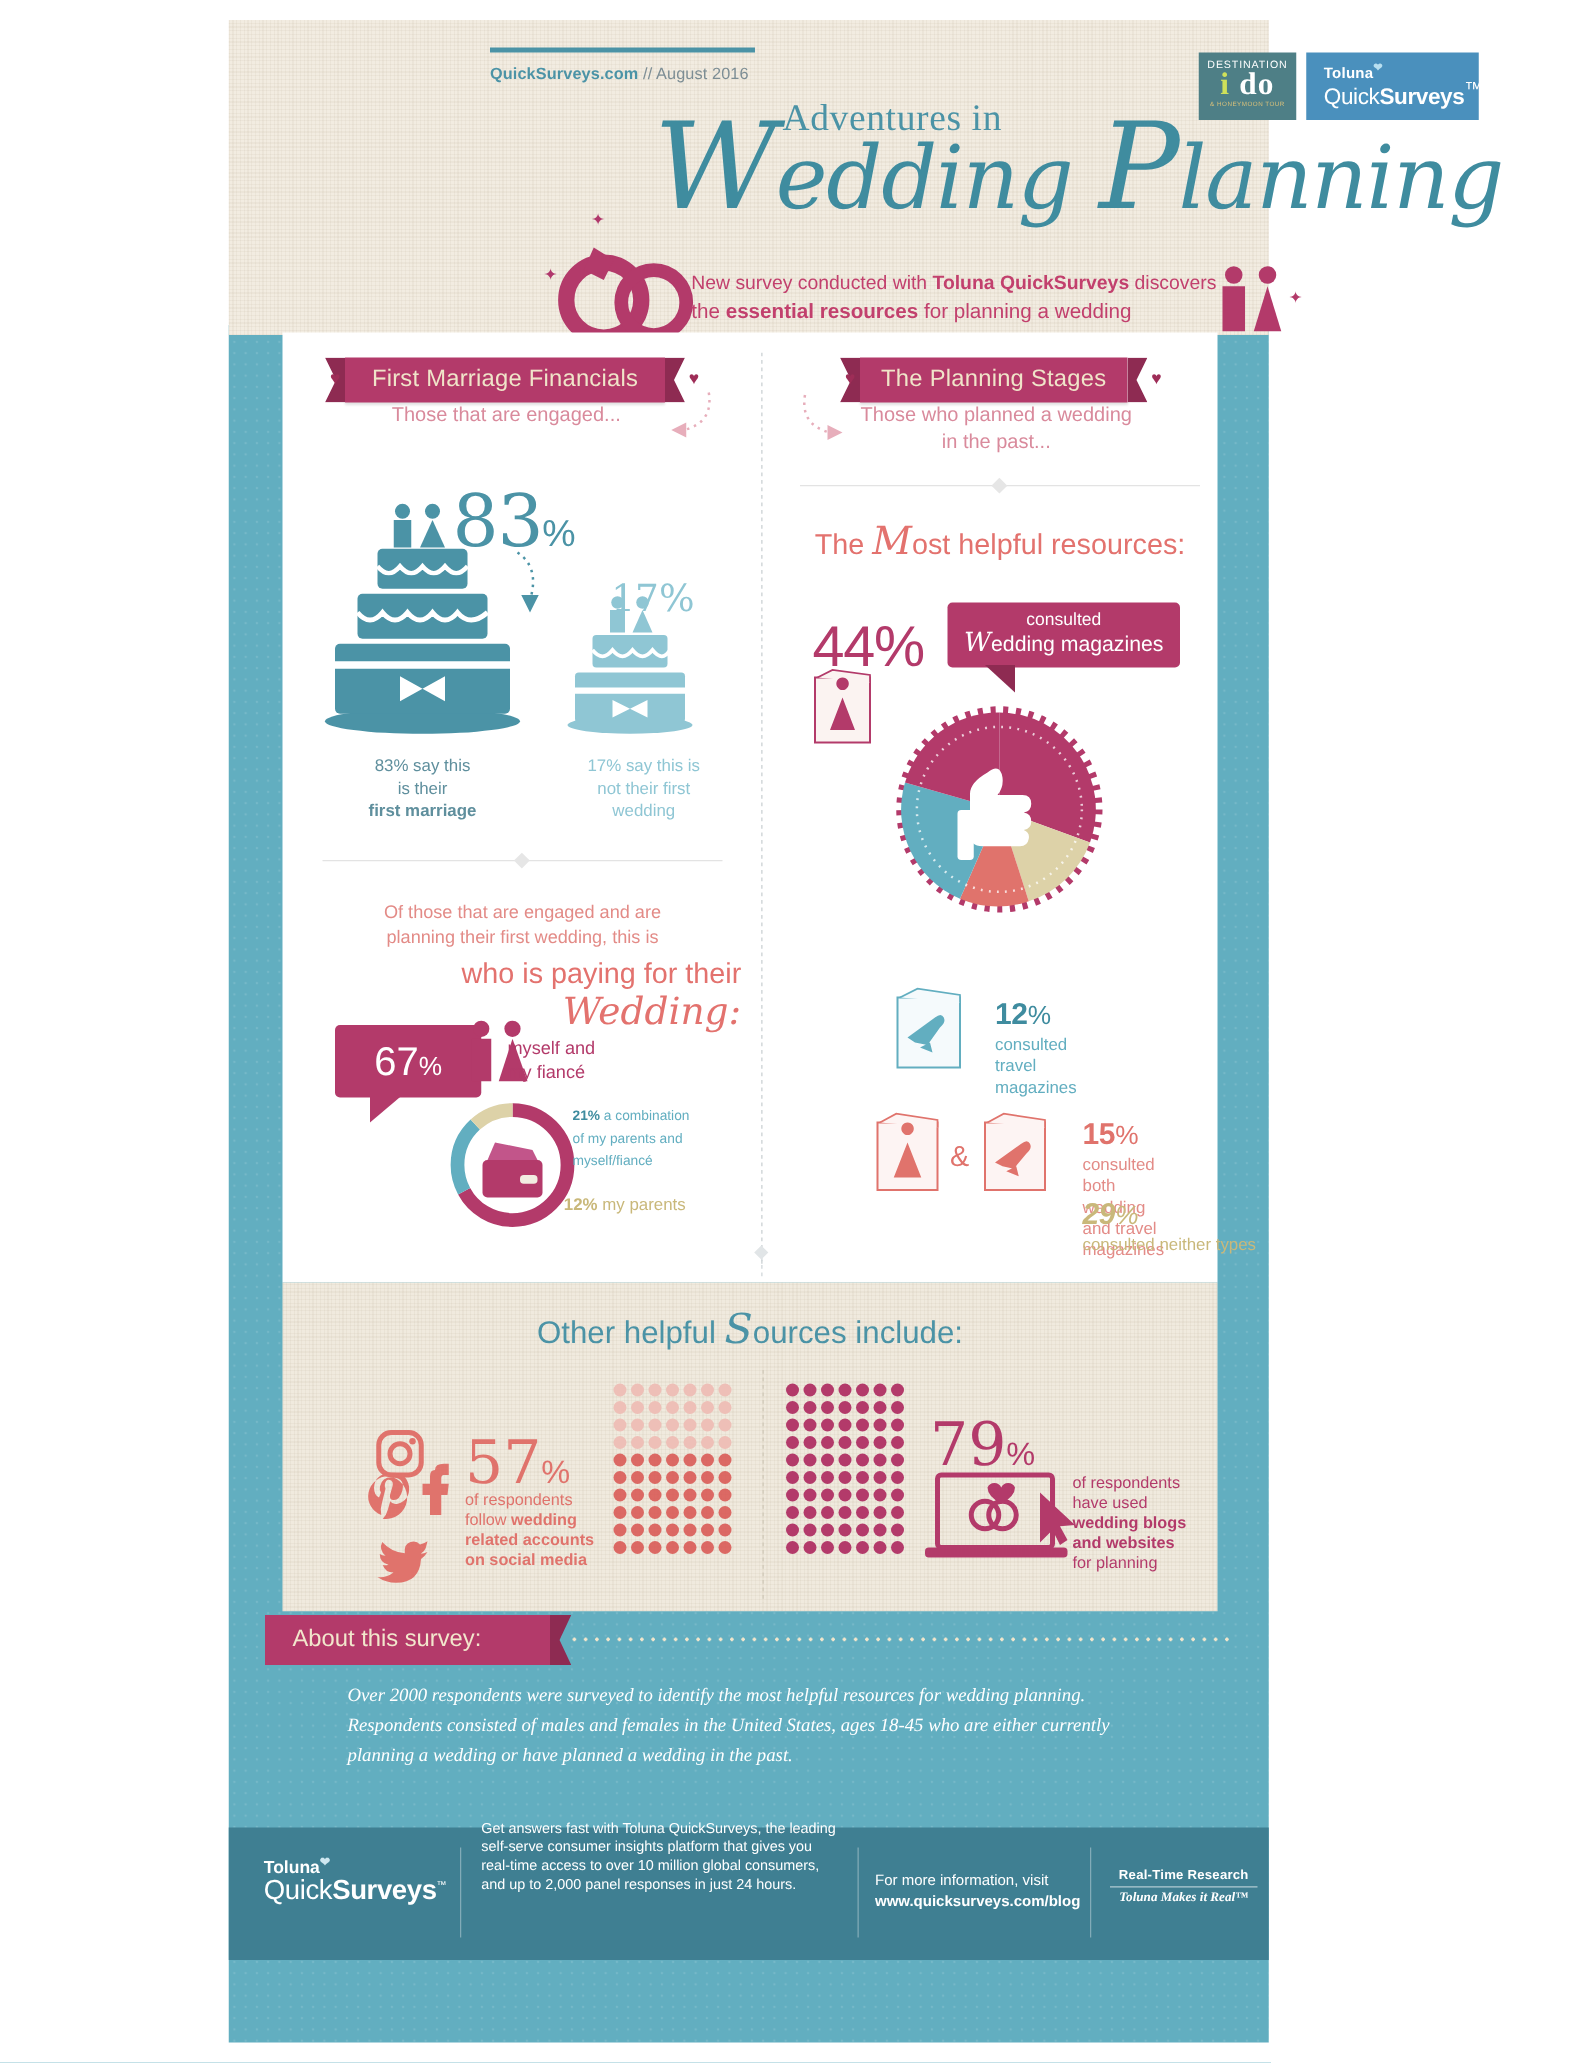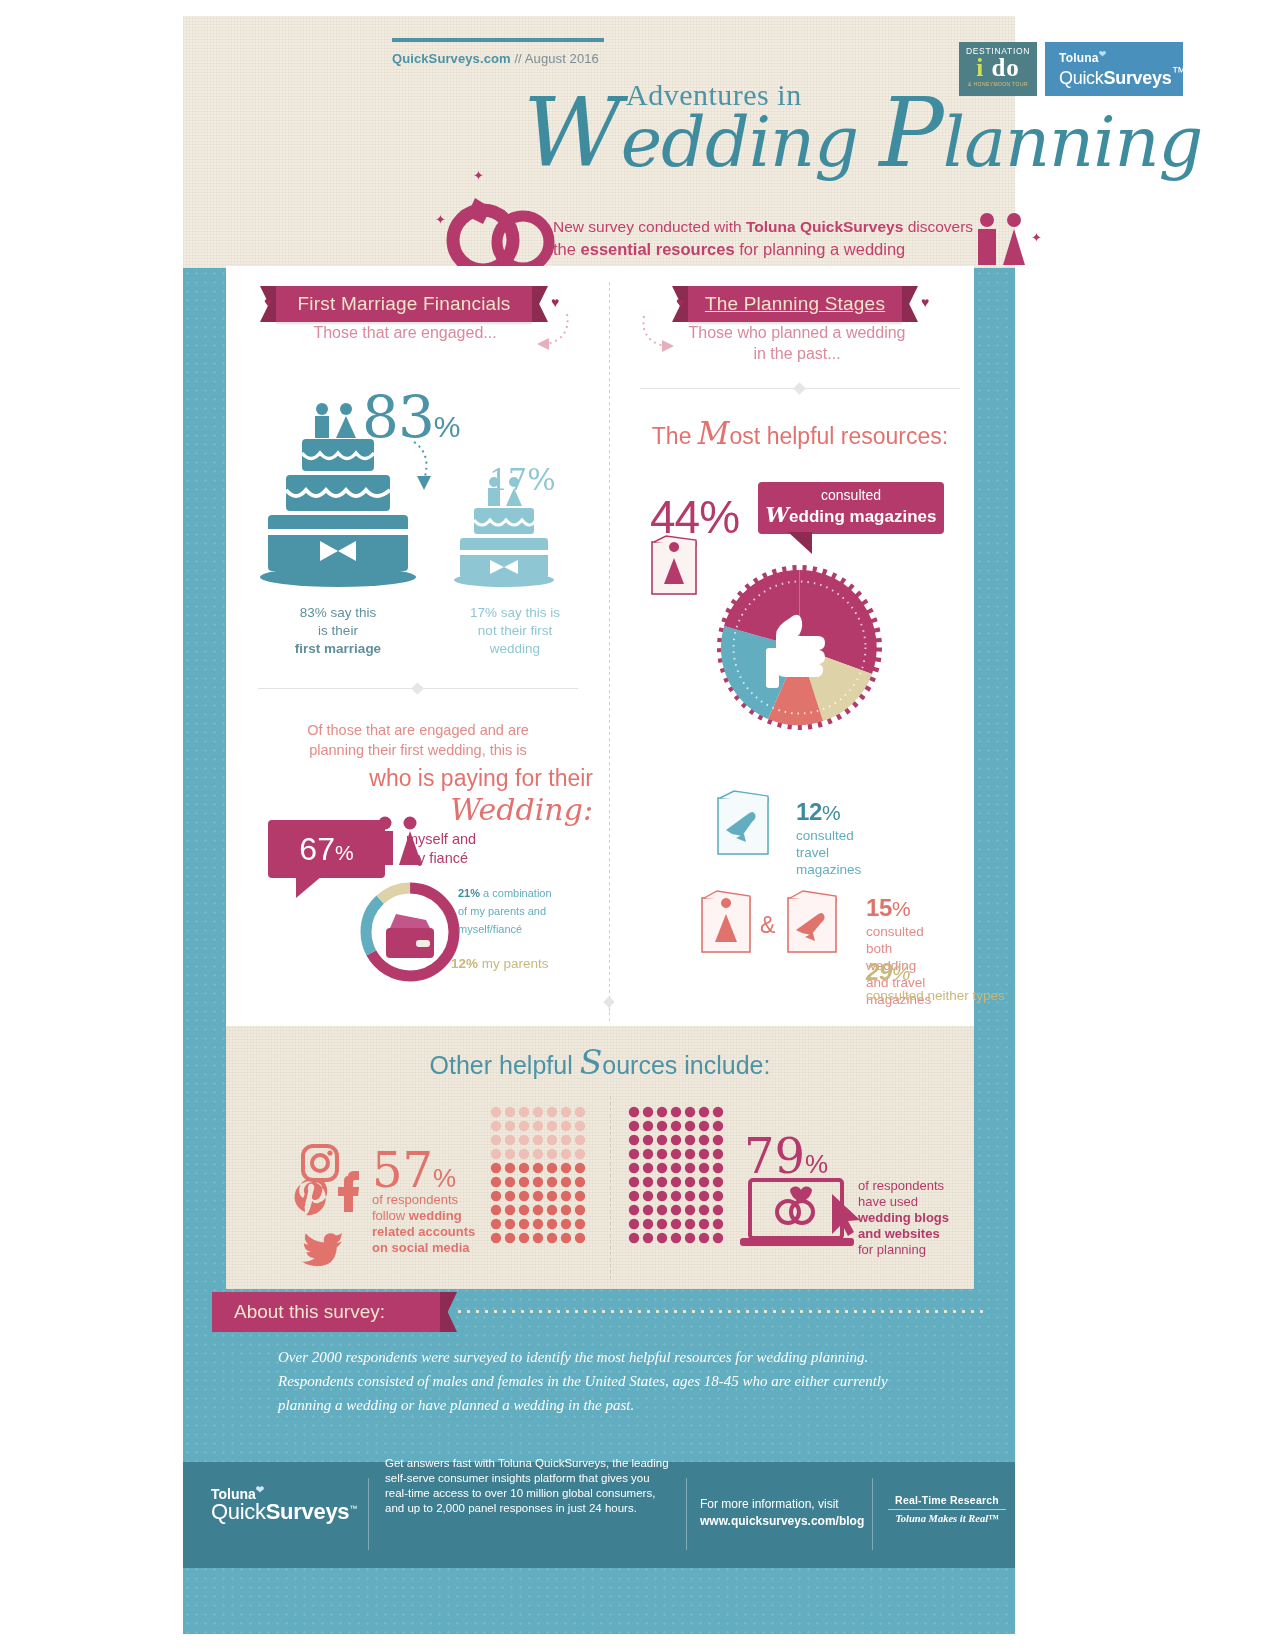--- a/index.html
+++ b/index.html
@@ -137,21 +137,21 @@
   
   .most-head { position:absolute; left:640px; top:415px; width:320px; text-align:center; font-size:23px; color:#e3726e; }
   .most-head .scr { font-family:"DejaVu Serif", serif; font-style:italic; font-size:31px; }
 
   .pct44 { position:absolute; left:650px; top:490px; font-size:46px; color:#b33a6a; letter-spacing:-1px; font-weight:300; }
   .bubble-mag {
     position:absolute; left:758px; top:482px; width:186px; height:52px;
     background:#b33a6a; border-radius:4px; color:#fff; text-align:center; padding-top:5px;
   }
   .bubble-mag .b1 { font-size:14px; }
-  .bubble-mag .b2 { font-size:17px; margin-top:-1px;font-weight:bold; }
+  .bubble-mag .b2 { font-size:17px; margin-top:-1px; }
   .bubble-mag .b2 .scr { font-family:"DejaVu Serif", serif; font-style:italic; font-size:21px; }
   .bubble-mag:after {
     content:""; position:absolute; left:30px; bottom:-20px;
     border-left:24px solid transparent; border-right:0 solid transparent;
     border-top:22px solid #8e2b52;
   }
   .mag-dress { position:absolute; left:650px; top:534px; }
   .pie { position:absolute; left:712px; top:560px; width:175px; height:175px; }
 
   .stat-row { position:absolute; }
@@ -279,21 +279,21 @@
     <span class="inner">First Marriage Financials</span>
   </div>
   <span class="heart" style="left:264px;top:294px;">♥</span>
   <span class="heart" style="left:551px;top:294px;">♥</span>
   <div class="sec-sub" style="left:280px;top:322px;width:250px;">Those that are engaged...</div>
   <svg style="position:absolute;left:527px;top:310px;" width="44" height="42">
     <path d="M40 4 Q44 28 20 34" stroke="#e7aebb" stroke-width="2" fill="none" stroke-dasharray="2,4"></path>
     <path d="M22 28 L10 34 L22 40 Z" fill="#e7aebb"></path>
   </svg>
 
-  <div class="ribbon" style="left:688px; top:286px; width:214px;text-decoration:underline;">
+  <div class="ribbon" style="left:688px; top:286px; width:214px;">
     <span class="inner">The Planning Stages</span>
   </div>
   <span class="heart" style="left:676px;top:294px;">♥</span>
   <span class="heart" style="left:921px;top:294px;">♥</span>
   <div class="sec-sub" style="left:672px;top:322px;width:250px;">
     <div>Those who planned a wedding</div>
     <div>in the past...</div>
   </div>
   <svg style="position:absolute;left:640px;top:312px;" width="44" height="42">
     <path d="M4 4 Q0 28 24 34" stroke="#e7aebb" stroke-width="2" fill="none" stroke-dasharray="2,4"></path>

